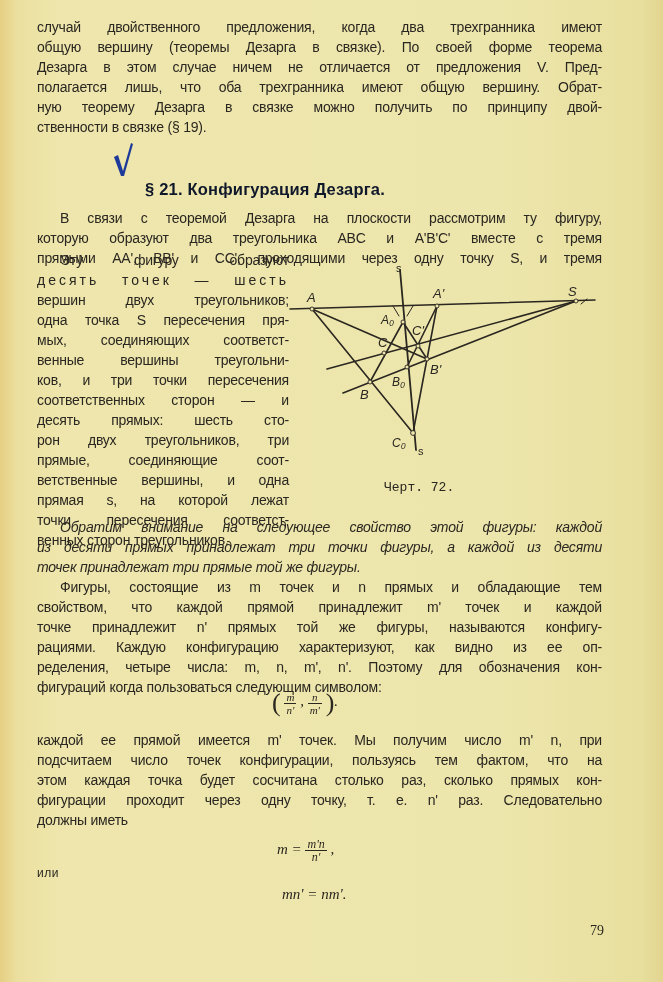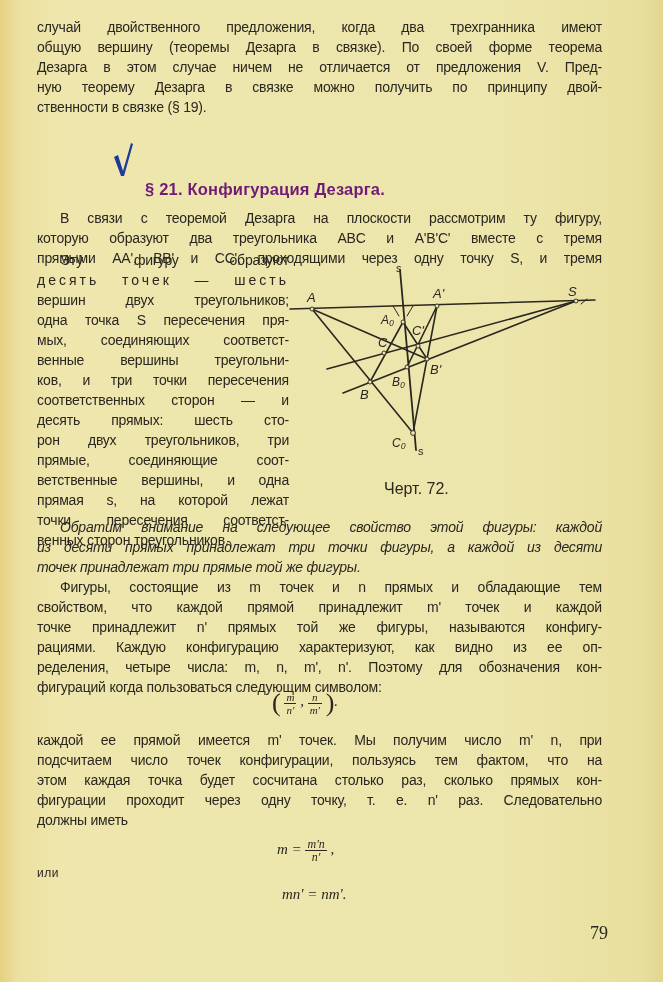--- a/index.html
+++ b/index.html
@@ -15,44 +15,45 @@
     font-size:14px; line-height:20px; text-align:justify;
     font-family: "Liberation Sans Narrow", "Liberation Sans", sans-serif;
     letter-spacing:-0.2px;
   }
   .line { display:block; white-space:nowrap; text-align-last:justify; text-align:justify; }
   .line.last { text-align-last:left; }
   .indent { padding-left:23px; }
   .heading {
     position:absolute; left:145px; top:180px;
     font-family:"Liberation Sans", sans-serif; font-weight:bold; font-size:16.5px;
-    letter-spacing:0.2px; color:#701a75;
+    letter-spacing:0.2px; color:#0f172a;
   }
   .check {
     position:absolute; left:112px; top:141px; width:22px; height:36px;
   }
   .sp { letter-spacing:3px; }
-  .caption { position:absolute; left:384px; top:480px; font-size:16px; font-family:Liberation Sans, sans-serif; }
+  .caption { position:absolute; left:384px; top:480px; font-size:13px; font-family:Liberation Mono, monospace; }
   .formula { position:absolute; font-family:"Liberation Serif", serif; font-style:italic; font-size:15px; }
   .frac { display:inline-block; vertical-align:middle; text-align:center; font-size:11px; line-height:12px; }
   .frac .num { display:block; border-bottom:1px solid #2a2620; padding:0 2px; }
   .frac .den { display:block; padding:0 2px; }
   .paren { font-size:26px; font-style:normal; vertical-align:middle; font-weight:lighter; }
-  .pagenum { position:absolute; left:590px; top:923px; font-size:18px; }
+  .pagenum { position:absolute; left:590px; top:923px; font-size:14px; }
   .ili { position:absolute; left:37px; top:866px; font-size:12px; letter-spacing:0.5px; font-family:"Liberation Sans", sans-serif; }
 </style>
 </head>
 <body>
 
 <div class="page">
 
   <div class="p" style="top:17px;">
     <span class="line">случай двойственного предложения, когда два трехгранника имеют</span>
     <span class="line">общую вершину (теоремы Дезарга в связке). По своей форме теорема</span>
     <span class="line">Дезарга в этом случае ничем не отличается от предложения V. Пред-</span>
+    <span class="line">полагается лишь, что оба трехгранника имеют общую вершину. Обрат-</span>
     <span class="line">ную теорему Дезарга в связке можно получить по принципу двой-</span>
     <span class="line last">ственности в связке (§ 19).</span>
   </div>
 
   <svg class="check" viewBox="0 0 22 36">
     <path d="M2 16 L6 14 L11 30 L19 2 L21 3 L12 35 L9 35 Z" fill="#1d3a9a"></path>
   </svg>
 
   <div class="heading">
     <span>§ 21.</span>

